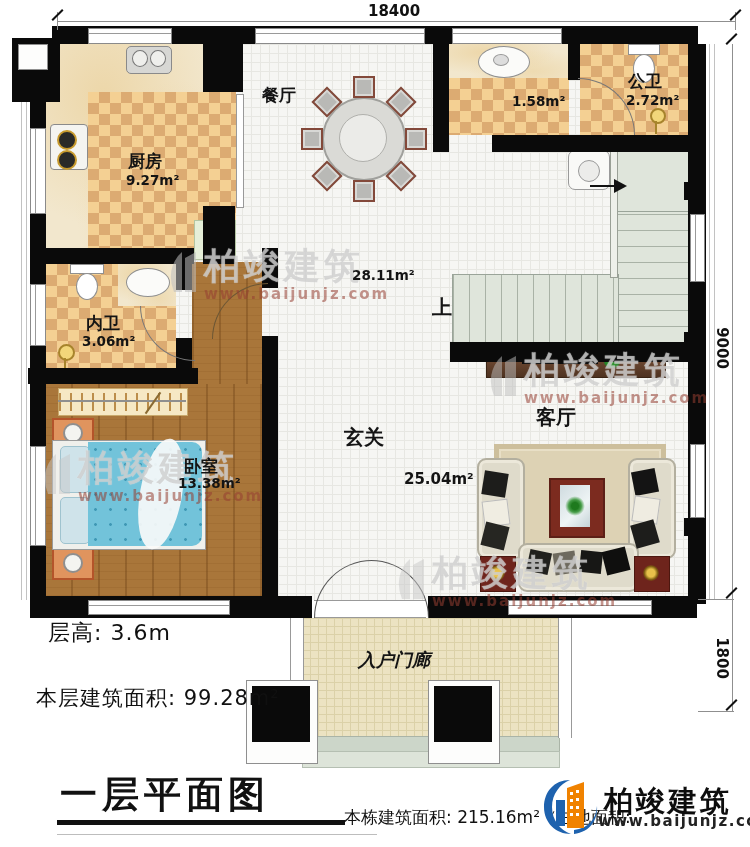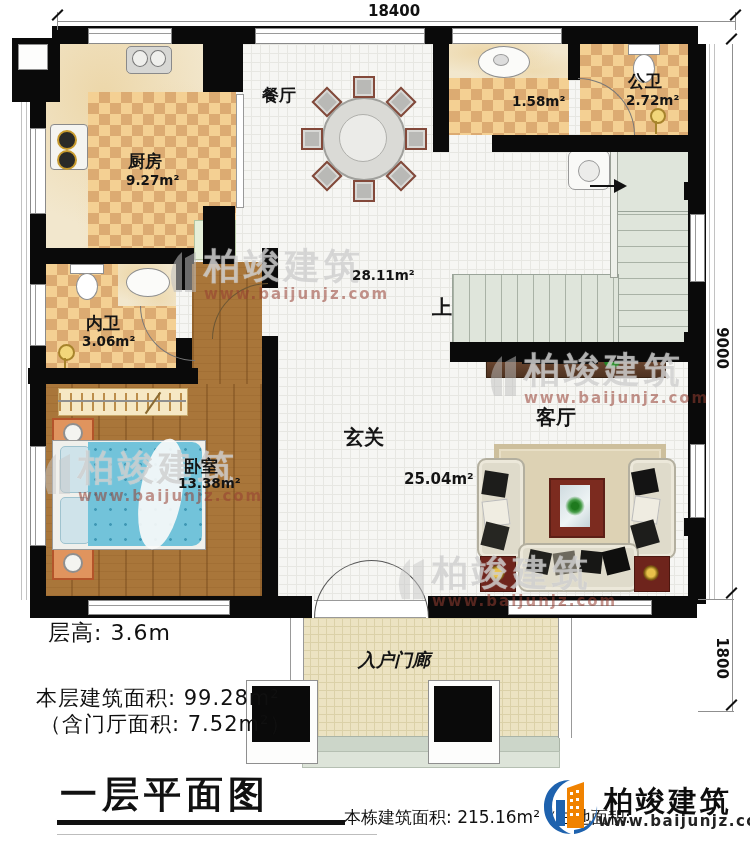--- a/index.html
+++ b/index.html
@@ -240,21 +240,20 @@
         <path d="M6 44 Q-2 24 10 8 L14 4 14 44 Z M17 10 L28 4 28 44 17 44 Z" fill="rgba(200,200,200,.5)"></path>
       </svg>
     <div>
         <div class="wm-name">柏竣建筑</div>
         <div class="wm-url">www.baijunjz.com</div>
       </div>
   </div>
 
   <div class="note" style="left:48px;top:618px;font-size:22px;">层高: 3.6m</div>
   <div class="note" style="left:36px;top:684px;">本层建筑面积: 99.28m²</div>
-  <div class="note" style="left:40px;top:710px;">（含门厅面积: 7.52m²）</div>
 
   <div class="titlebig" style="left:60px;top:770px;">一层平面图</div>
   <div class="abs" style="left:57px;top:820px;width:288px;height:5px;background:#111;z-index:50;"></div>
   <div class="abs" style="left:57px;top:834px;width:320px;height:1px;background:#bdbdbd;z-index:50;"></div>
   <div class="arealine" style="left:344px;top:806px;">本栋建筑面积: 215.16m²（占地面积:</div>
 
   <svg class="abs" style="left:540px;top:776px;z-index:52;" width="60" height="62" viewBox="0 0 60 62">
     <path d="M30 4 C14 4 4 16 4 31 C4 47 16 58 31 58 C20 54 12 44 12 31 C12 18 20 8 30 4 Z" fill="#1e62ae"></path>
     <path d="M34 58 C50 56 58 44 57 30 C56 44 48 52 34 54 Z" fill="#1e62ae"></path>
     <rect x="16" y="24" width="9" height="26" fill="#1e62ae"></rect>

